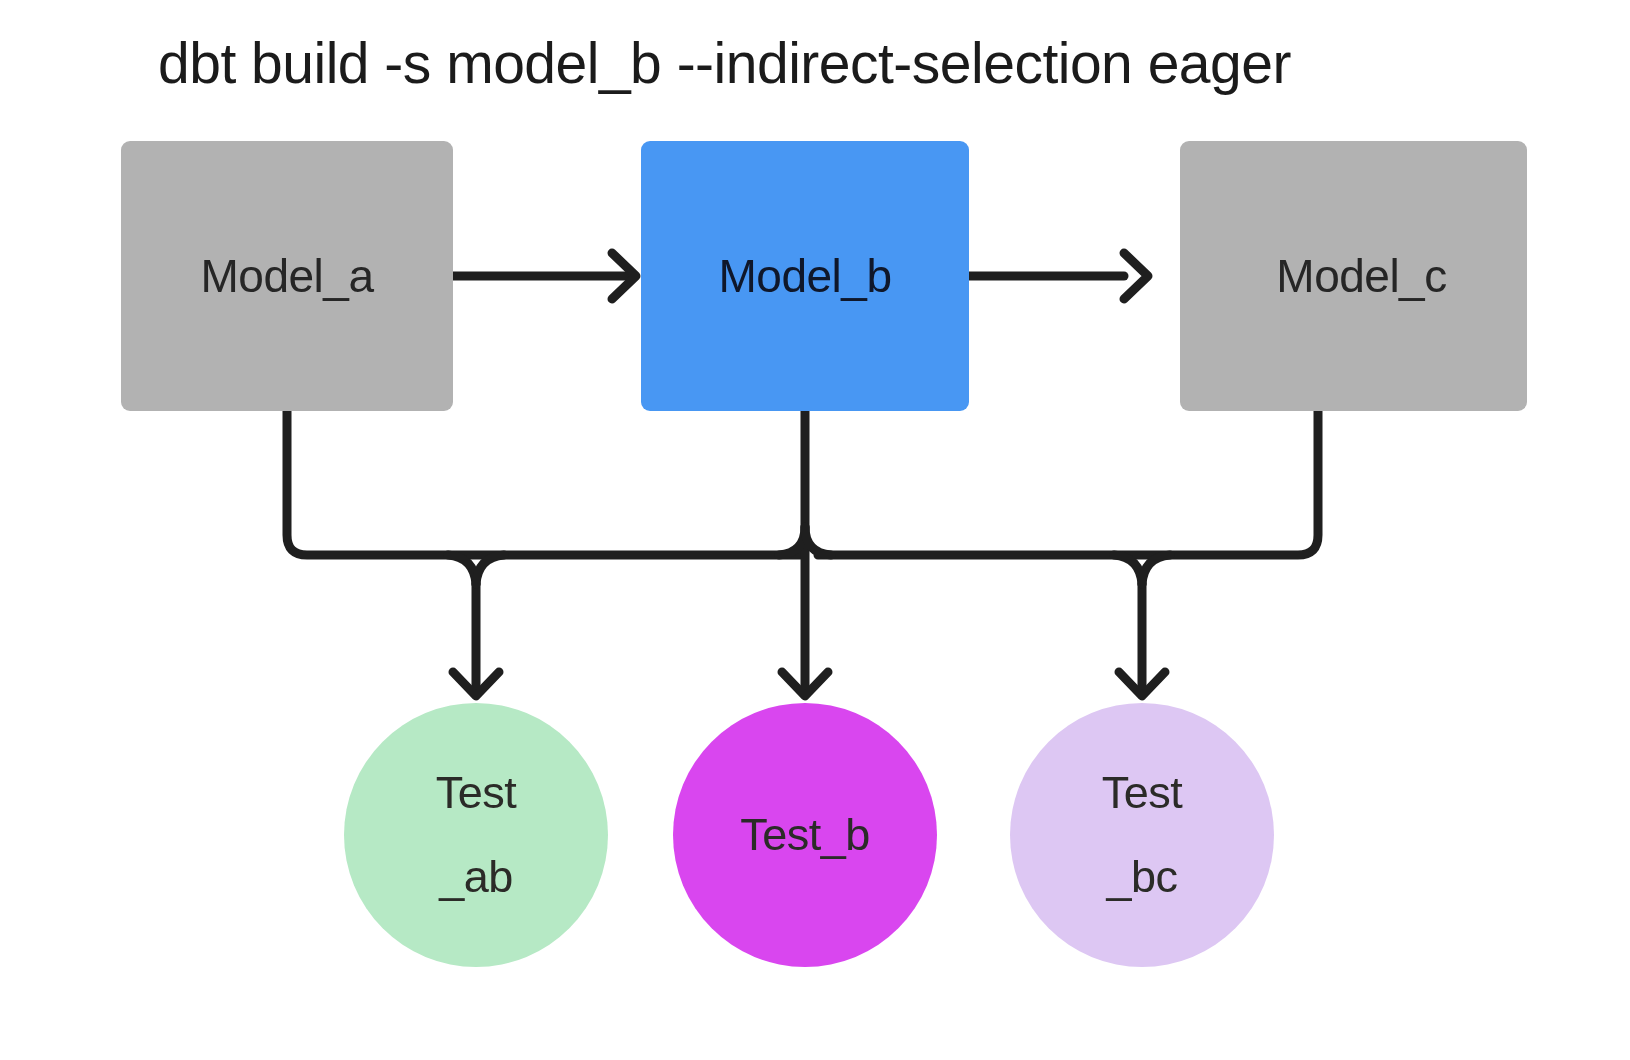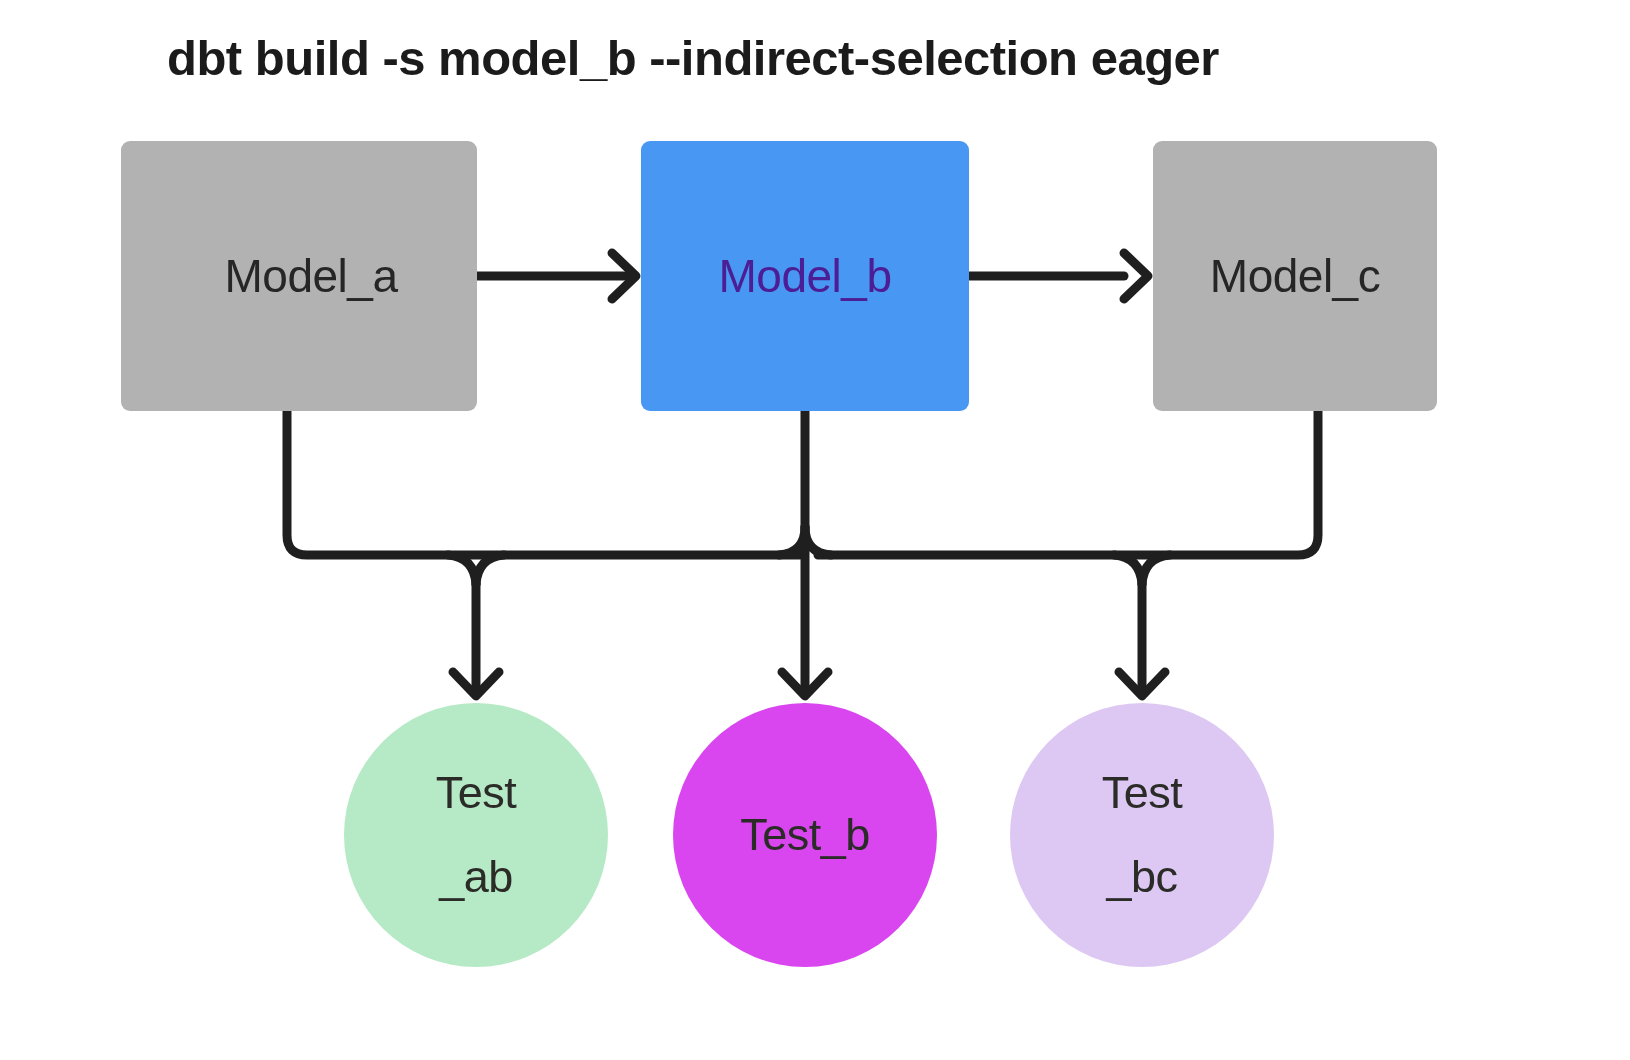--- a/index.html
+++ b/index.html
@@ -14,25 +14,24 @@
   }
   .stage {
     position: relative;
     width: 1630px;
     height: 1060px;
   }
   .diagram-title {
     position: absolute;
     left: 158px;
     top: 30px;
-    font-size: 49px;
-    font-weight: 700;
+    font-size: 57px;
+    font-weight: 400;
     letter-spacing: -0.5px;
     white-space: nowrap;
-    margin-left: 9px;
   }
   .edges-layer {
     position: absolute;
     left: 0;
     top: 0;
     width: 1630px;
     height: 1060px;
   }
   .node-box {
     position: absolute;
@@ -41,21 +40,21 @@
     border-radius: 9px;
     display: flex;
     align-items: center;
     justify-content: center;
     font-size: 46px;
     font-weight: 500;
     letter-spacing: -0.5px;
   }
   .node-model-a { left: 121px; width: 332px; }
   .node-model-b { left: 641px; width: 328px; }
-  .node-model-c { left: 1153px; width: 284px; }
+  .node-model-c { left: 1180px; width: 331px; padding-left: 16px; }
   .node-circle {
     position: absolute;
     top: 703px;
     width: 264px;
     height: 264px;
     border-radius: 50%;
     display: flex;
     align-items: center;
     justify-content: center;
     text-align: center;
@@ -100,25 +99,25 @@
       <path d="M504 555 Q478 557 476 584"></path>
       <path d="M453 672 L476 696 L499 672"></path>
 
       <path d="M1142 584 V686"></path>
       <path d="M1114 555 Q1140 557 1142 584"></path>
       <path d="M1170 555 Q1144 557 1142 584"></path>
       <path d="M1119 672 L1142 696 L1165 672"></path>
     </g>
   </svg>
 
-  <div class="node-box node-model-a" style="background-color: rgb(178, 178, 178); color: rgb(38, 38, 38); padding-left: 24px;">
+  <div class="node-box node-model-a" style="background-color: rgb(178, 178, 178); color: rgb(38, 38, 38);">
     <span>Model_a</span>
   </div>
 
-  <div class="node-box node-model-b" style="background-color: rgb(72, 151, 243); color: #4c1d95;">
+  <div class="node-box node-model-b" style="background-color: rgb(72, 151, 243); color: #0f172a;">
     <span>Model_b</span>
   </div>
 
   <div class="node-box node-model-c" style="background-color: rgb(178, 178, 178); color: rgb(38, 38, 38);">
     <span>Model_c</span>
   </div>
 
   <div class="node-circle node-test-ab" style="background-color: rgb(182, 233, 197); color: rgb(43, 43, 40);">
     <span>Test
 _ab</span>

